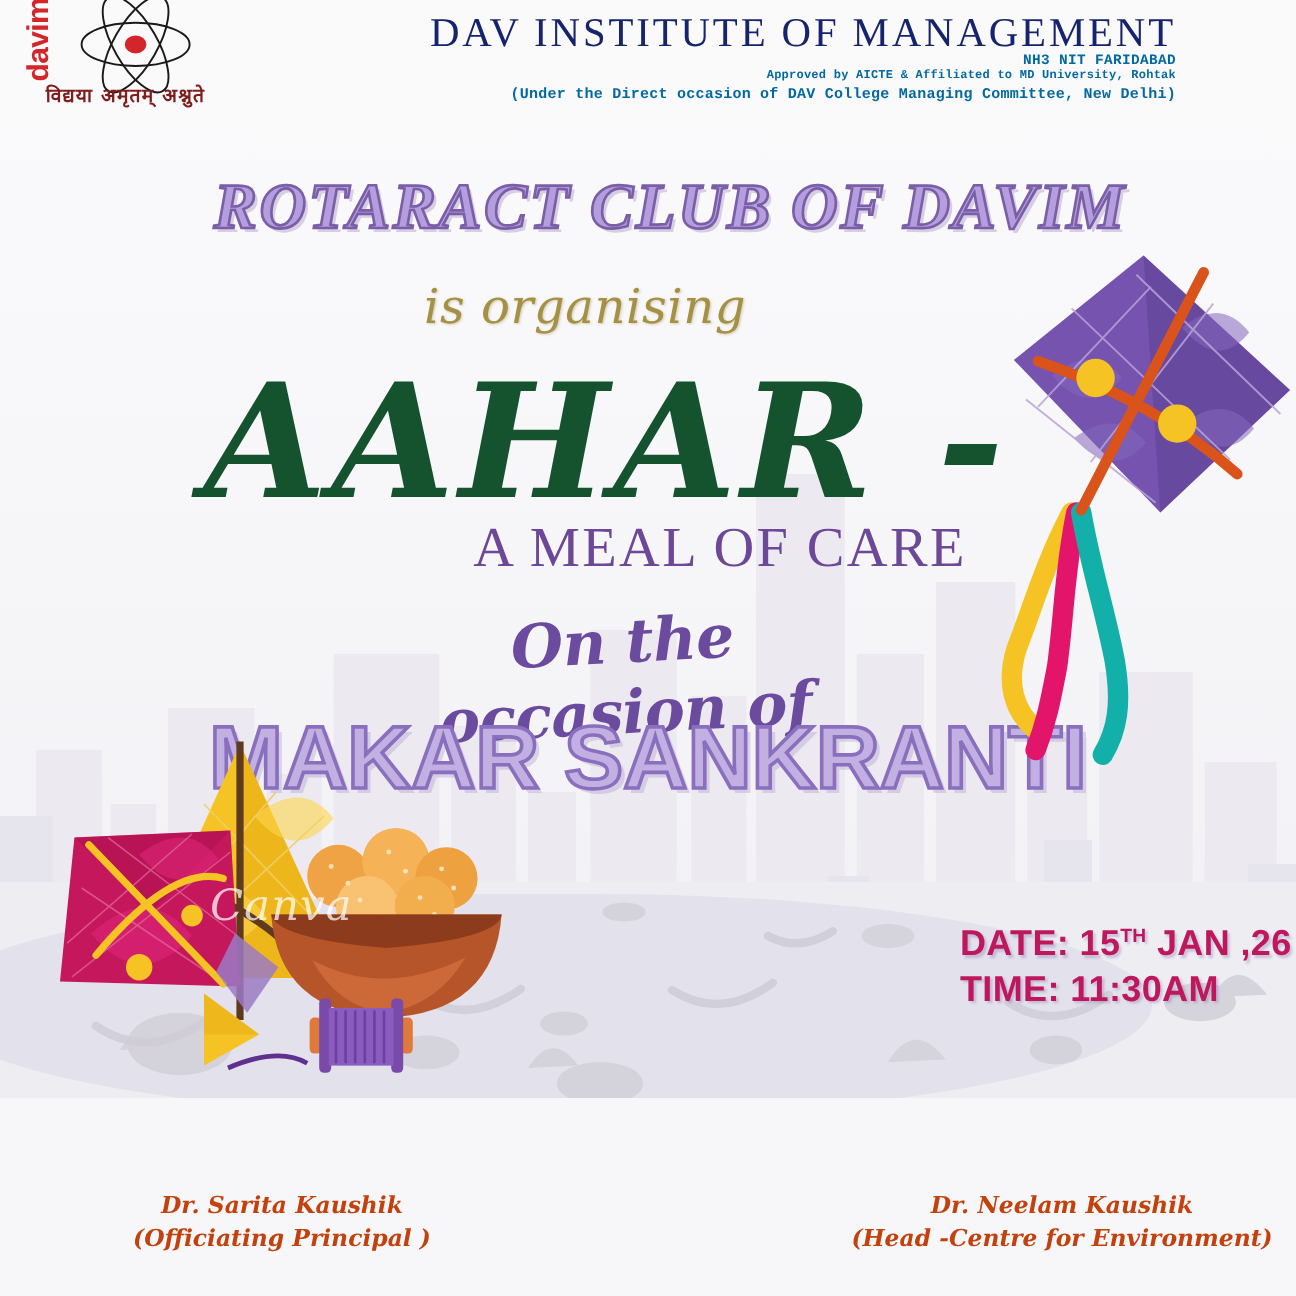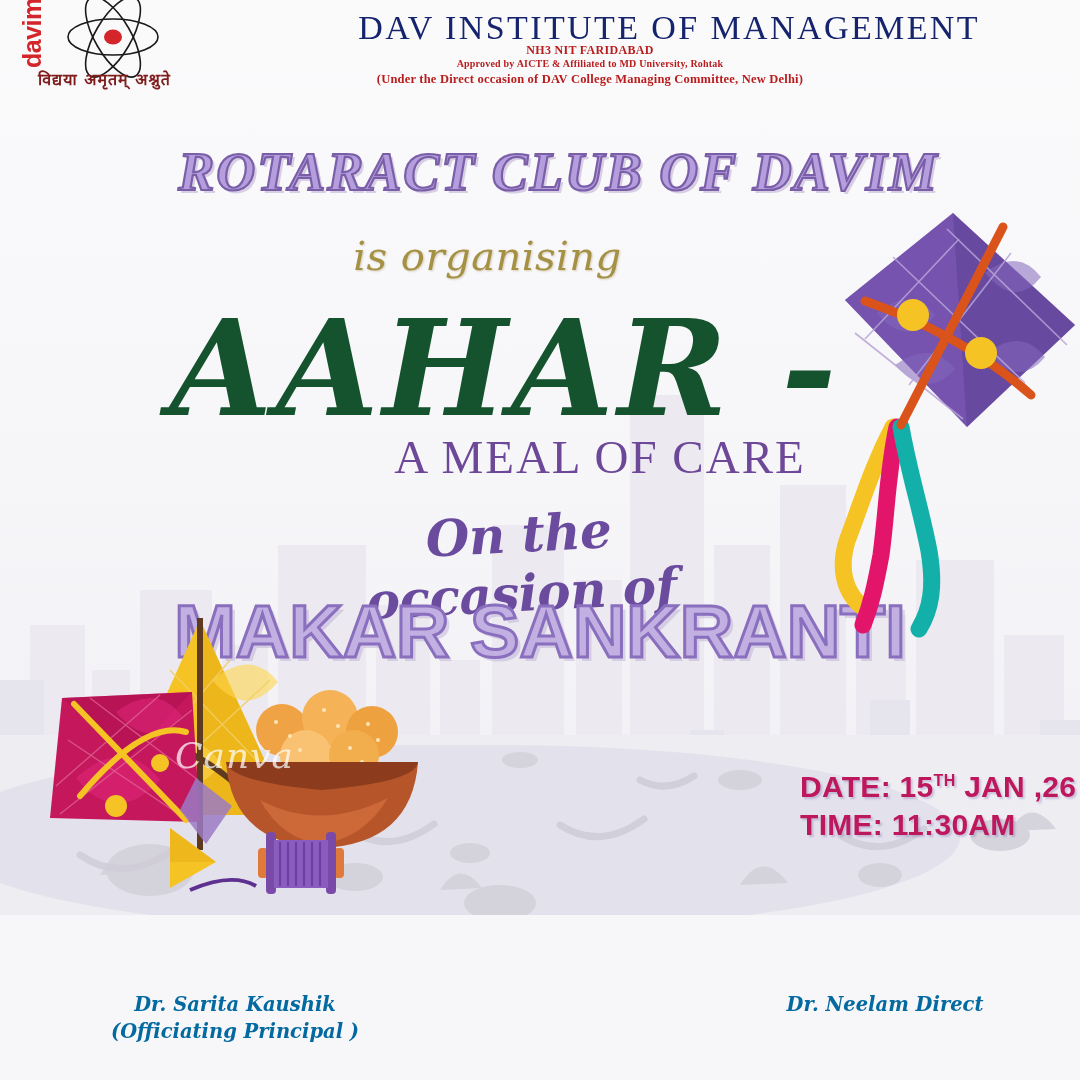--- a/index.html
+++ b/index.html
@@ -57,22 +57,22 @@
     font-size:16px; color:#7f1d1d; font-weight:600;
     letter-spacing:1px;
   }
   .inst-name {
     position:absolute; left:200px; top:9px; width:780px; text-align:right;
     font-family:"Liberation Serif", serif;
     font-weight:normal; font-size:34px; color:#16246e;
     letter-spacing:2.4px;
   }
   .inst-sub1, .inst-sub2, .inst-sub3 {
-    position:absolute; left:200px; width:780px; text-align:center;
-    color:#b91c1c; font-family:Liberation Serif, serif;
+    position:absolute; left:200px; width:780px; text-align:right;
+    color:#0369a1; font-family:Liberation Mono, monospace;
     font-weight:bold;
   }
   .inst-sub1 { top:43px; font-size:12px; letter-spacing:0.3px; }
   .inst-sub2 { top:58px; font-size:10px; letter-spacing:0.2px; }
   .inst-sub3 { top:72px; font-size:12.5px; letter-spacing:0.2px; }
 
   
   .rotaract {
     position:absolute; left:0; top:141px; width:1080px; text-align:center;
     font-family:"Liberation Serif", serif;
@@ -138,21 +138,21 @@
     color:#be185d; line-height:1.25;
     text-shadow:2px 2px 2px rgba(120,90,170,0.30);
     letter-spacing:0.3px;
   }
   .datetime sup { font-size:16px; vertical-align:super; }
 
   
   .sig { position:absolute; text-align:center;
          font-family:"DejaVu Serif", serif;
          font-style:italic; font-weight:bold;
-         color:#0369a1; line-height:1.4; }
+         color:#c2410c; line-height:1.4; }
   .sig-left { left:40px; top:991px; width:390px; font-size:19px; }
   .sig-right { left:690px; top:991px; width:390px; font-size:19px; }
   .sig .nm { display:block; font-size:19.5px; }
   .sig .rl { display:block; font-size:19.5px; }
 
   
   .watermark {
     position:absolute; left:175px; top:735px;
     font-family:"DejaVu Serif", serif;
     font-style:italic; font-size:36px;
@@ -391,16 +391,17 @@
     <div>
       <span>TIME:</span><span> 11:30AM</span>
     </div>
   </div>
 
   <div class="sig sig-left">
     <span class="nm">Dr. Sarita Kaushik</span>
     <span class="rl">(Officiating Principal )</span>
   </div>
   <div class="sig sig-right">
-    <span class="nm">Dr. Neelam Direct</span>
+    <span class="nm">Dr. Neelam Kaushik</span>
+    <span class="rl">(Head -Centre for Environment)</span>
   </div>
 
 </div>
 
 </body></html>

